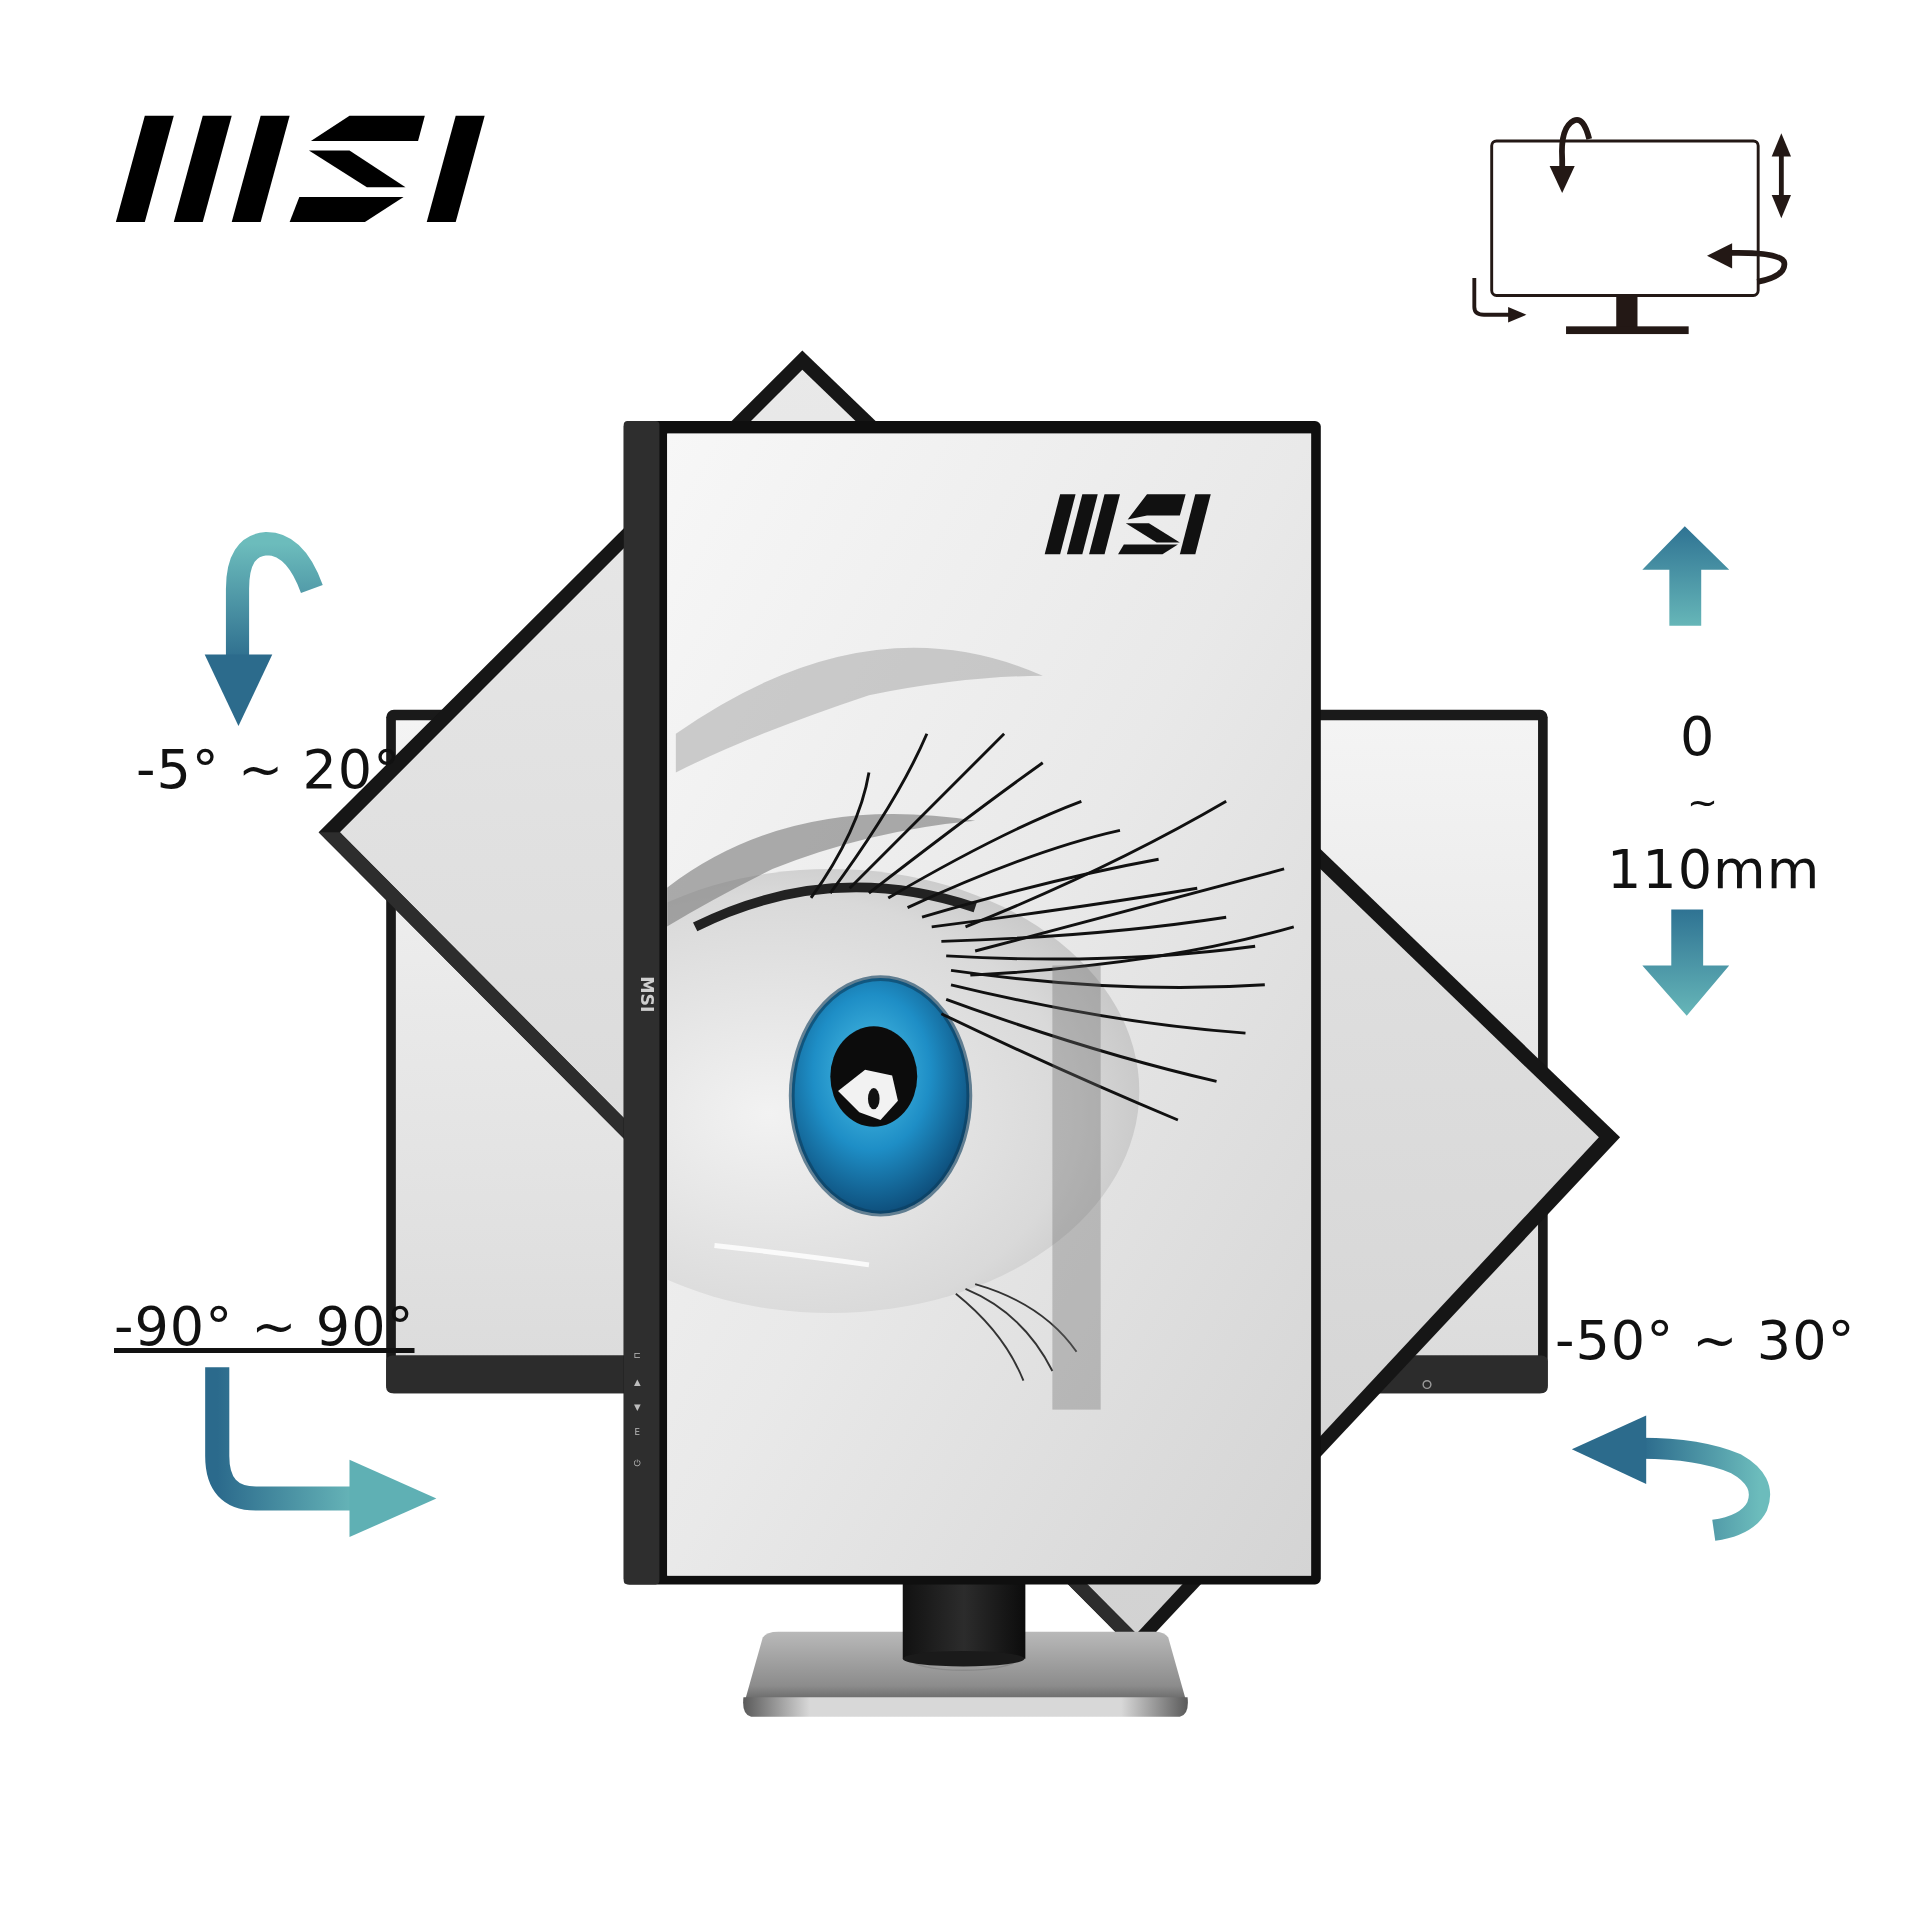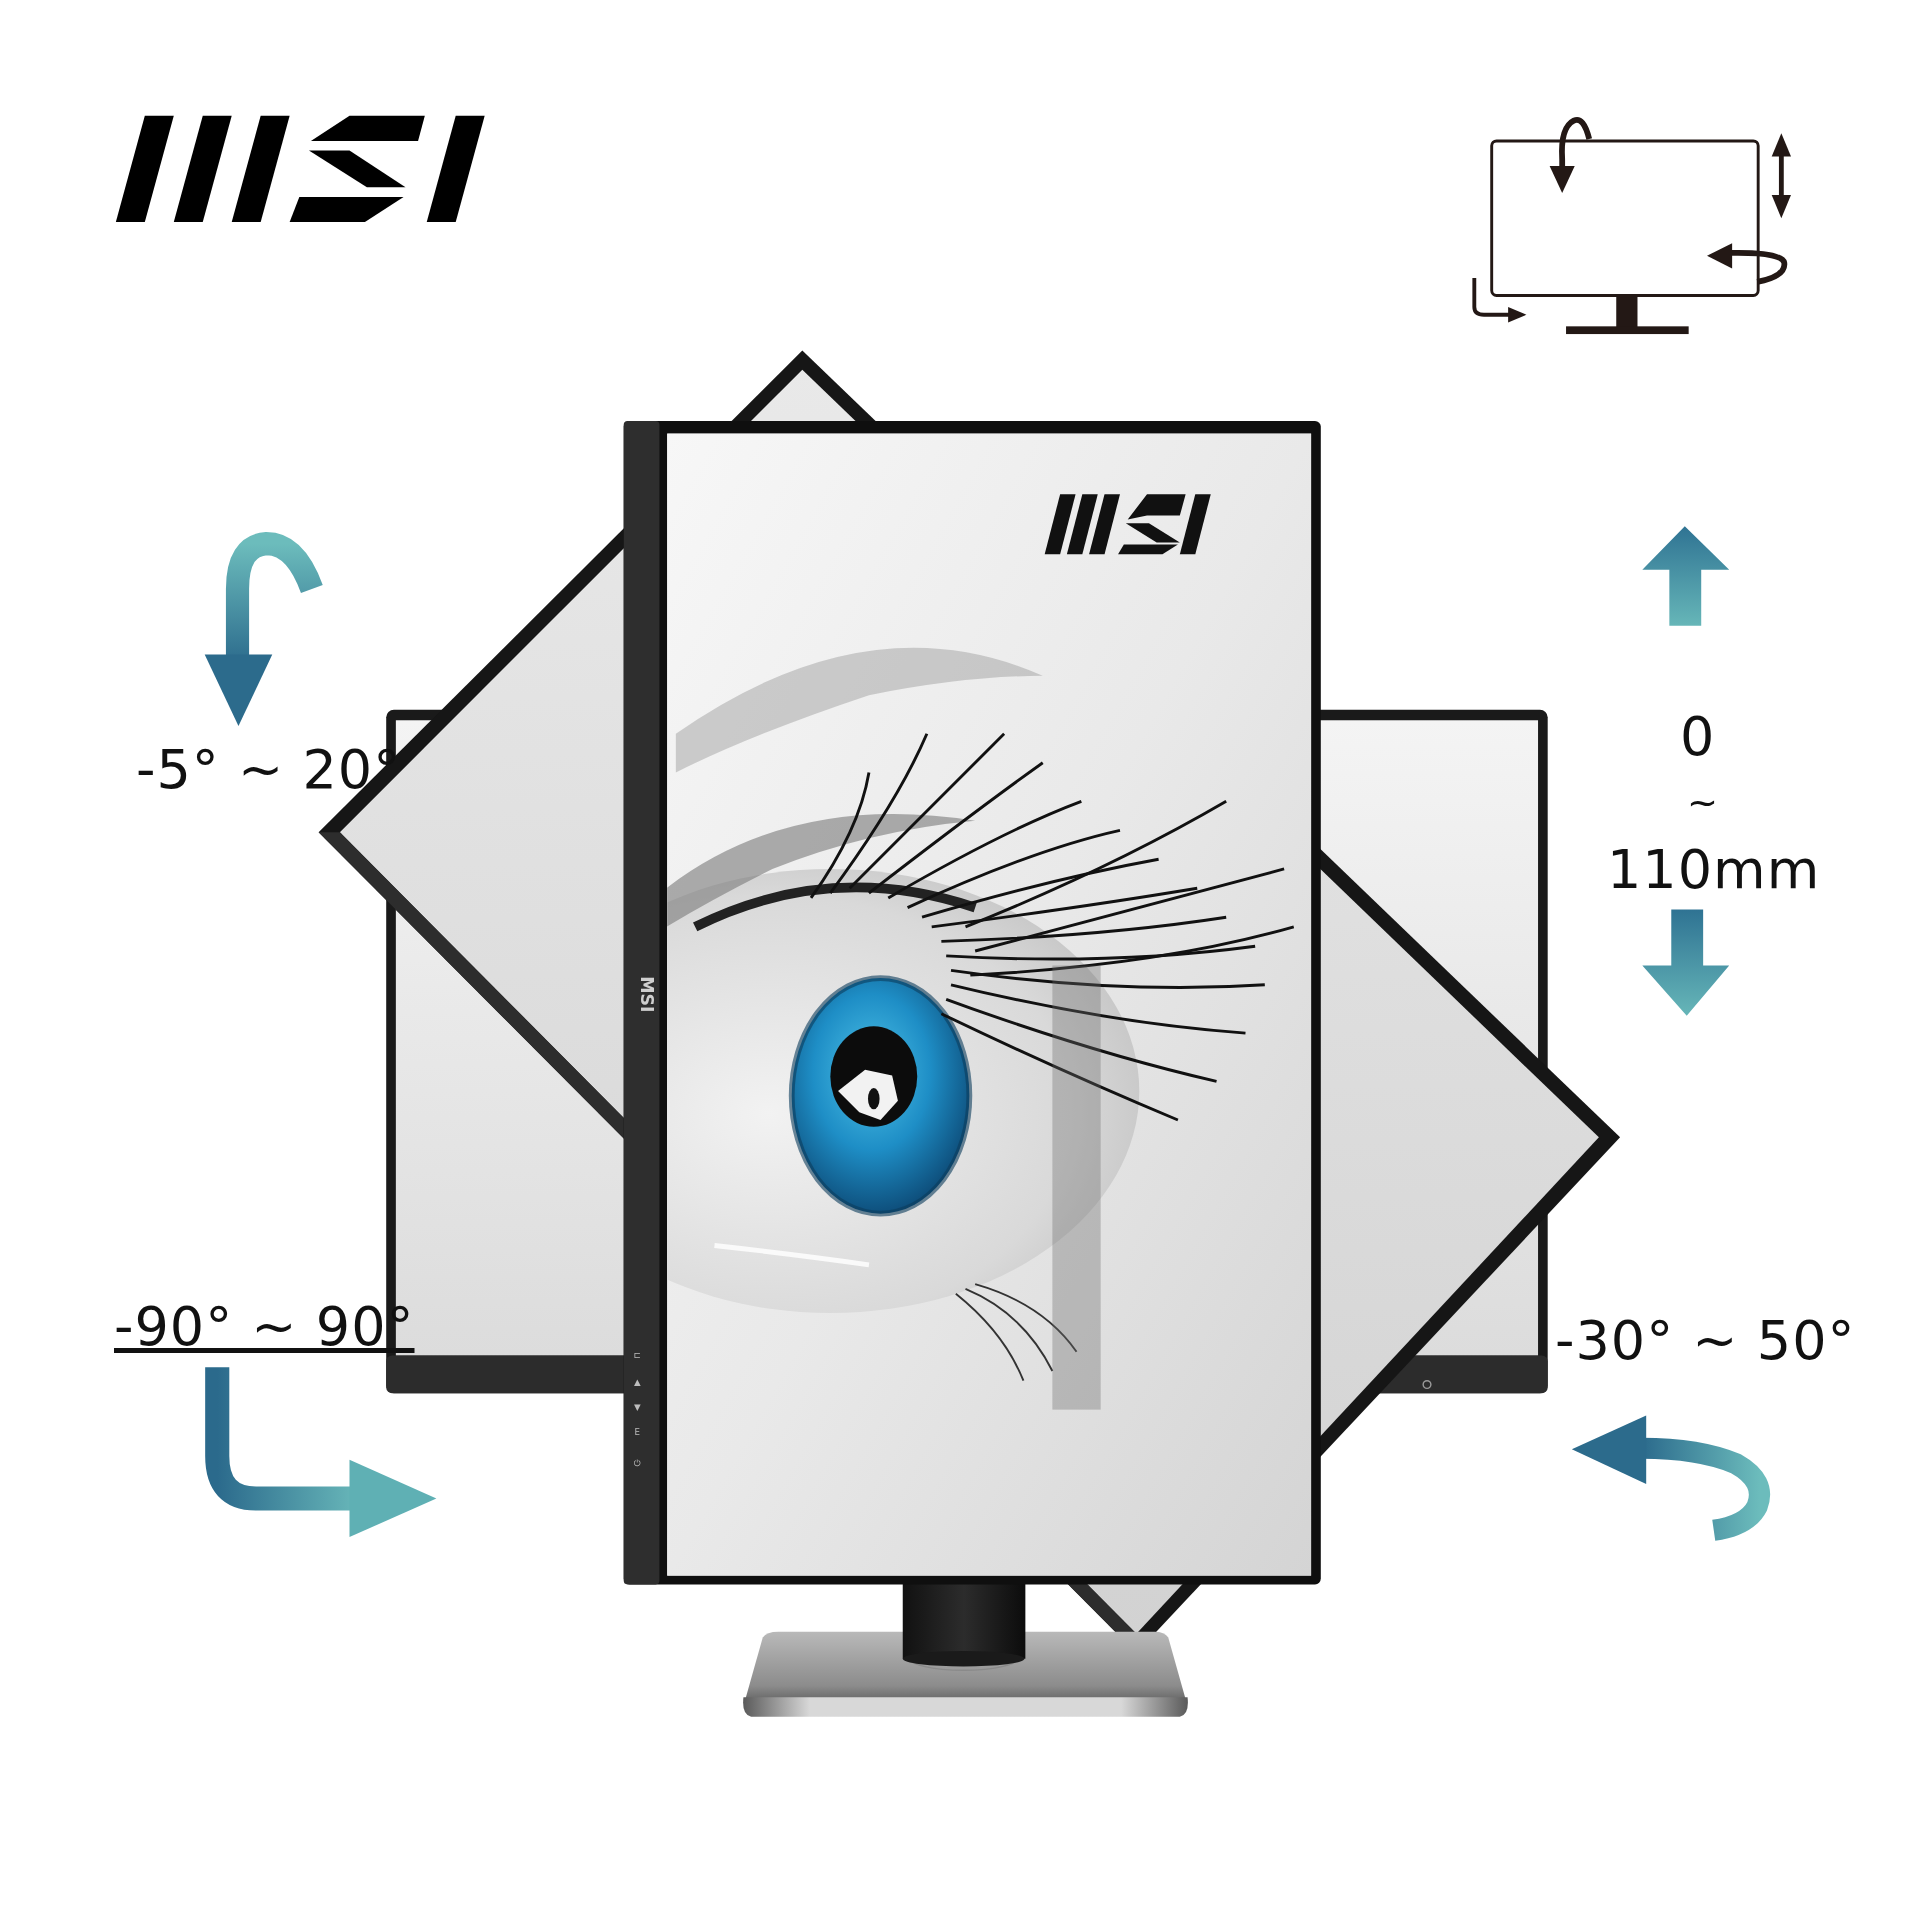--- a/index.html
+++ b/index.html
@@ -216,18 +216,18 @@
   </g>
 
   <g>
     <path d="M1700,1500 Q1760,1500 1798,1516 Q1830,1534 1820,1560 Q1810,1580 1775,1585" stroke="url(#gradH)" stroke-width="22" fill="none"></path>
     <polygon points="1705,1466 1705,1537 1628,1501" fill="#2c6b8c"></polygon>
   </g>
 </svg>
 
 <div class="label lbl-lg" style="left:120px;top:743px;margin-left:16px;">-5° ~ 20°</div>
 <div class="label lbl-lg" style="left:114px;top:1300px;text-decoration:underline;">-90° ~ 90°</div>
-<div class="label lbl-lg" style="left:1555px;top:1314px;">-30° ~ 50°</div>
+<div class="label lbl-lg" style="left:1555px;top:1314px;">-50° ~ 30°</div>
 
 <div class="label lbl-lg" style="left:1680px;top:710px;">0</div>
 <div class="label" style="left:1687px;top:784px;font-size:37px;">~</div>
 <div class="label lbl-lg" style="left:1607px;top:843px;">110mm</div>
 
 
 </body></html>

